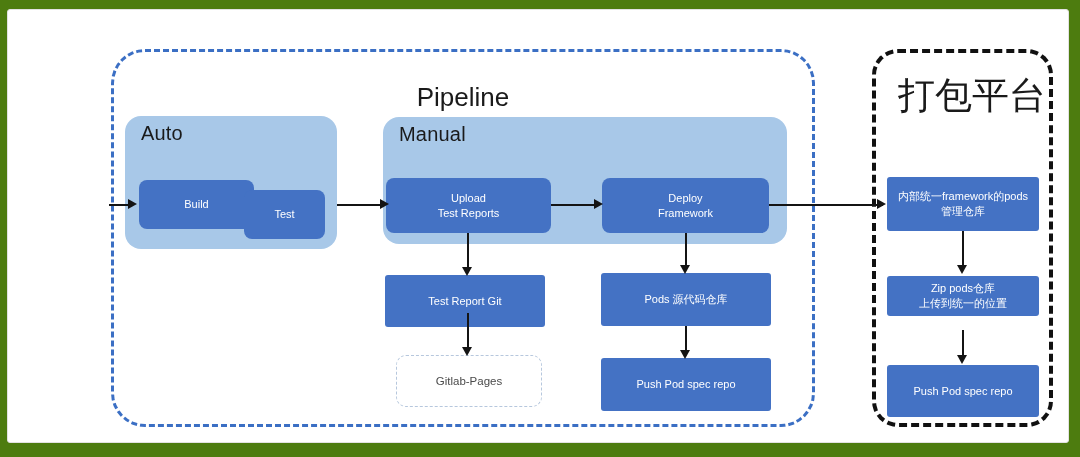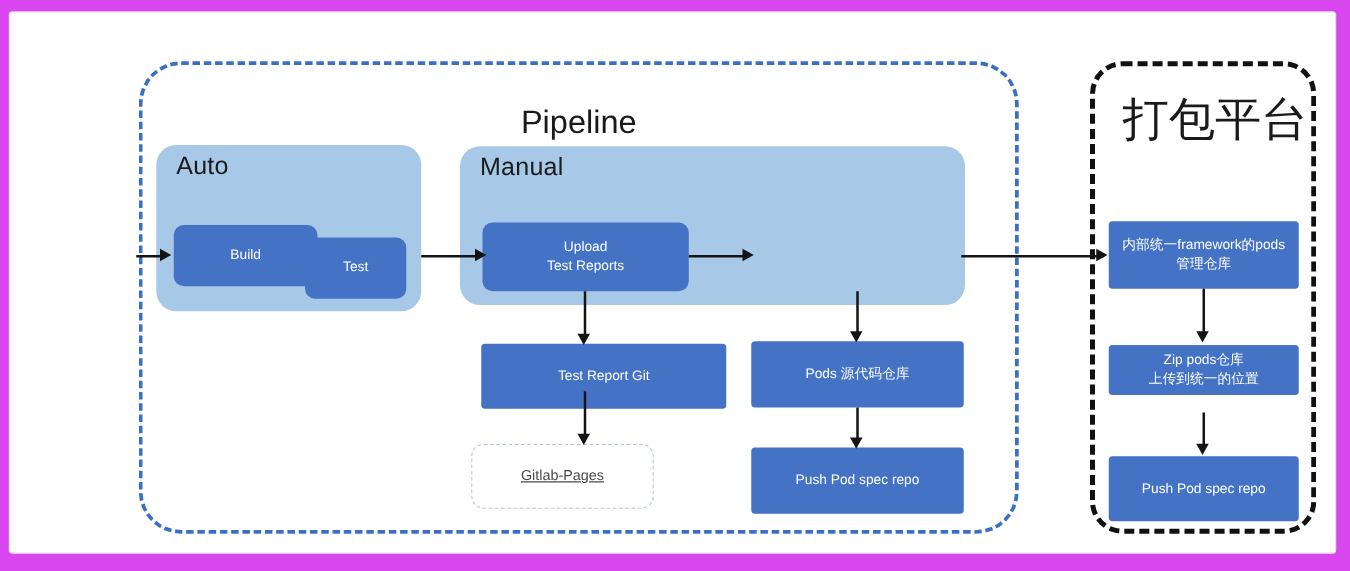--- a/index.html
+++ b/index.html
@@ -5,21 +5,21 @@
   html, body {
     margin: 0;
     padding: 0;
     background: #ffffff;
     font-family: "Liberation Sans", "DejaVu Sans", sans-serif;
   }
   #screen {
     position: relative;
     width: 1080px;
     height: 457px;
-    background: #d946ef;
+    background: #4d7c0f;
     overflow: hidden;
   }
   
   #card {
     position: absolute;
     left: 7px;
     top: 9px;
     width: 1062px;
     height: 434px;
     background: #ffffff;
@@ -141,33 +141,37 @@
     <div class="abs stage" style="left:117px; top:106px; width:212px; height:133px;">
       <div class="stage-label">Auto</div>
     </div>
     <div class="abs node inner" style="left:131px; top:170px; width:115px; height:49px;">
       <span class="node-text">Build</span>
     </div>
     <div class="abs node inner" style="left:236px; top:180px; width:81px; height:49px;">
       <span class="node-text">Test</span>
     </div>
 
-    <div class="abs stage" style="left:360px; top:107px; width:404px; height:127px;">
+    <div class="abs stage" style="left:375px; top:107px; width:404px; height:127px;">
       <div class="stage-label">Manual</div>
     </div>
     <div class="abs node inner" style="left:378px; top:168px; width:165px; height:55px;">
       <span class="node-text">Upload
 Test Reports</span>
     </div>
-
-
-    <div class="abs node" style="left:377px; top:265px; width:196px; height:52px;">
+    <div class="abs node inner" style="left:594px; top:168px; width:167px; height:55px;">
+      <span class="node-text">Deploy
+Framework</span>
+    </div>
+
+
+    <div class="abs node" style="left:377px; top:265px; width:160px; height:52px;">
       <span class="node-text">Test Report Git</span>
     </div>
-    <div class="abs node-ghost" style="left:369px; top:345px; width:146px; height:52px;text-decoration:underline;">
+    <div class="abs node-ghost" style="left:388px; top:345px; width:146px; height:52px;">
       <span class="node-text">Gitlab-Pages</span>
     </div>
 
     <div class="abs node" style="left:593px; top:263px; width:170px; height:53px;">
       <span class="node-text">Pods 源代码仓库</span>
     </div>
     <div class="abs node" style="left:593px; top:348px; width:170px; height:53px;">
       <span class="node-text">Push Pod spec repo</span>
     </div>
 

